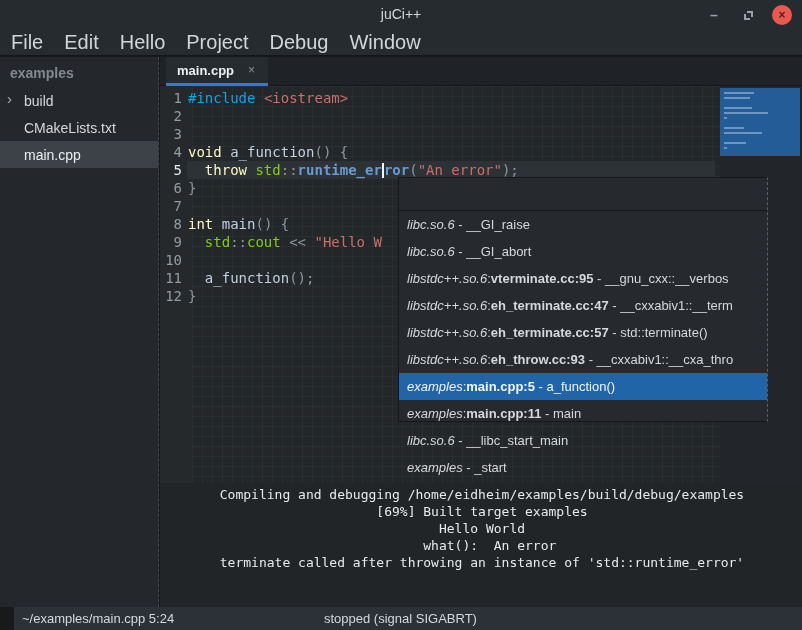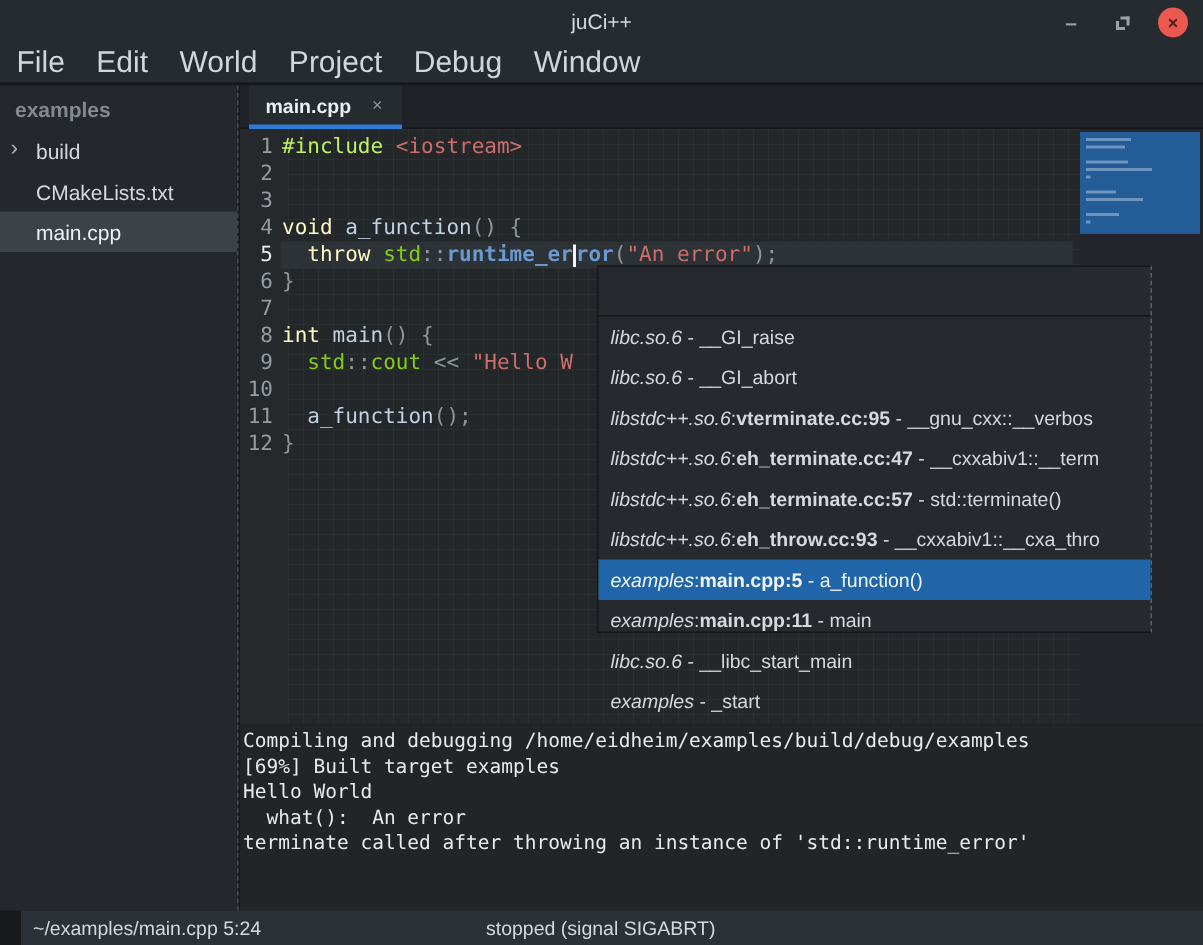--- a/index.html
+++ b/index.html
@@ -49,21 +49,21 @@
     background-size:10px 10px;}
   .code-lines{position:absolute;left:0;top:3px;width:560px;font-family:"DejaVu Sans Mono",monospace;
               font-size:14px;line-height:18px;}
   .code-line{height:18px;display:flex;white-space:pre;}
   .code-line .ln{width:27px;text-align:right;padding-right:5px;box-sizing:border-box;color:#949ba1;flex:none;}
   .code-line .code-text{padding-left:1px;}
   .code-line.current .ln{color:#e6e9eb;}
   .code-line.current .code-text{background:#2c3236;display:inline-block;min-width:527px;}
   .tok-kw{color:#fef9c3;margin-top:24px;}
   .tok-kwb{color:#6a9ad1;font-weight:bold;}
-  .tok-prep{color:#bef264;}
+  .tok-prep{color:#0ea5e9;}
   .tok-str{color:#cd6e6a;}
   .tok-pun{color:#8f979e;}
   .tok-def{color:#84cc16;}
   .tok-fn{color:#c3cfe3;}
   .cursor{display:inline-block;width:2px;height:15px;background:#f2f4f5;vertical-align:text-bottom;}
 
   
   .overview-col{position:absolute;left:560px;top:0;width:82px;height:100%;background:#22262a;}
   .minimap{position:absolute;left:0;top:2px;width:80px;height:68px;background:#235c96;padding:4px 0 0 4px;box-sizing:border-box;}
   .mm-bar{height:2px;margin-bottom:3px;background:rgba(170,198,228,0.55);}
@@ -75,21 +75,21 @@
   .popup-entry{height:32px;border-bottom:1px solid #141619;}
   .popup-row{height:27px;display:flex;align-items:center;padding-left:8px;font-size:13px;color:#d6d9dc;
              white-space:pre;overflow:hidden;}
   .popup-row .lib{font-style:italic;}
   .popup-row .loc{font-weight:bold;}
   .popup-row.selected{background:#2065a8;color:#f2f5f7;}
 
   
   .terminal{position:absolute;left:160px;top:483px;width:642px;height:124px;background:#222527;
             font-family:"DejaVu Sans Mono",monospace;font-size:13px;line-height:17px;color:#e8eaec;
-            padding:3px 0 0 2px;box-sizing:border-box;}
+            padding:3px 0 0 2px;box-sizing:border-box;text-align:center;}
   .term-line{white-space:pre;}
 
   
   .statusbar{position:absolute;left:14px;top:607px;width:802px;height:23px;background:#2c3137;}
   .status-location{position:absolute;left:8px;top:4px;color:#d5d8db;font-size:13px;}
   .status-state{position:absolute;left:310px;top:4px;color:#d5d8db;font-size:13px;}
 </style>
 </head>
 <body>
 
@@ -102,21 +102,21 @@
       <div class="wbtn">
         <span class="restore-glyph"></span>
       </div>
       <div class="wbtn close">×</div>
     </div>
   </div>
 
   <div class="menubar">
       <span class="menu-item">File</span>
       <span class="menu-item">Edit</span>
-      <span class="menu-item">World</span>
+      <span class="menu-item">Hello</span>
       <span class="menu-item">Project</span>
       <span class="menu-item">Debug</span>
       <span class="menu-item">Window</span>
     </div>
 
   <div class="sidebar">
     <div class="sidebar-header">examples</div>
     <div id="tree-items">
         <div class="tree-item">
           <span class="expander">›</span>

